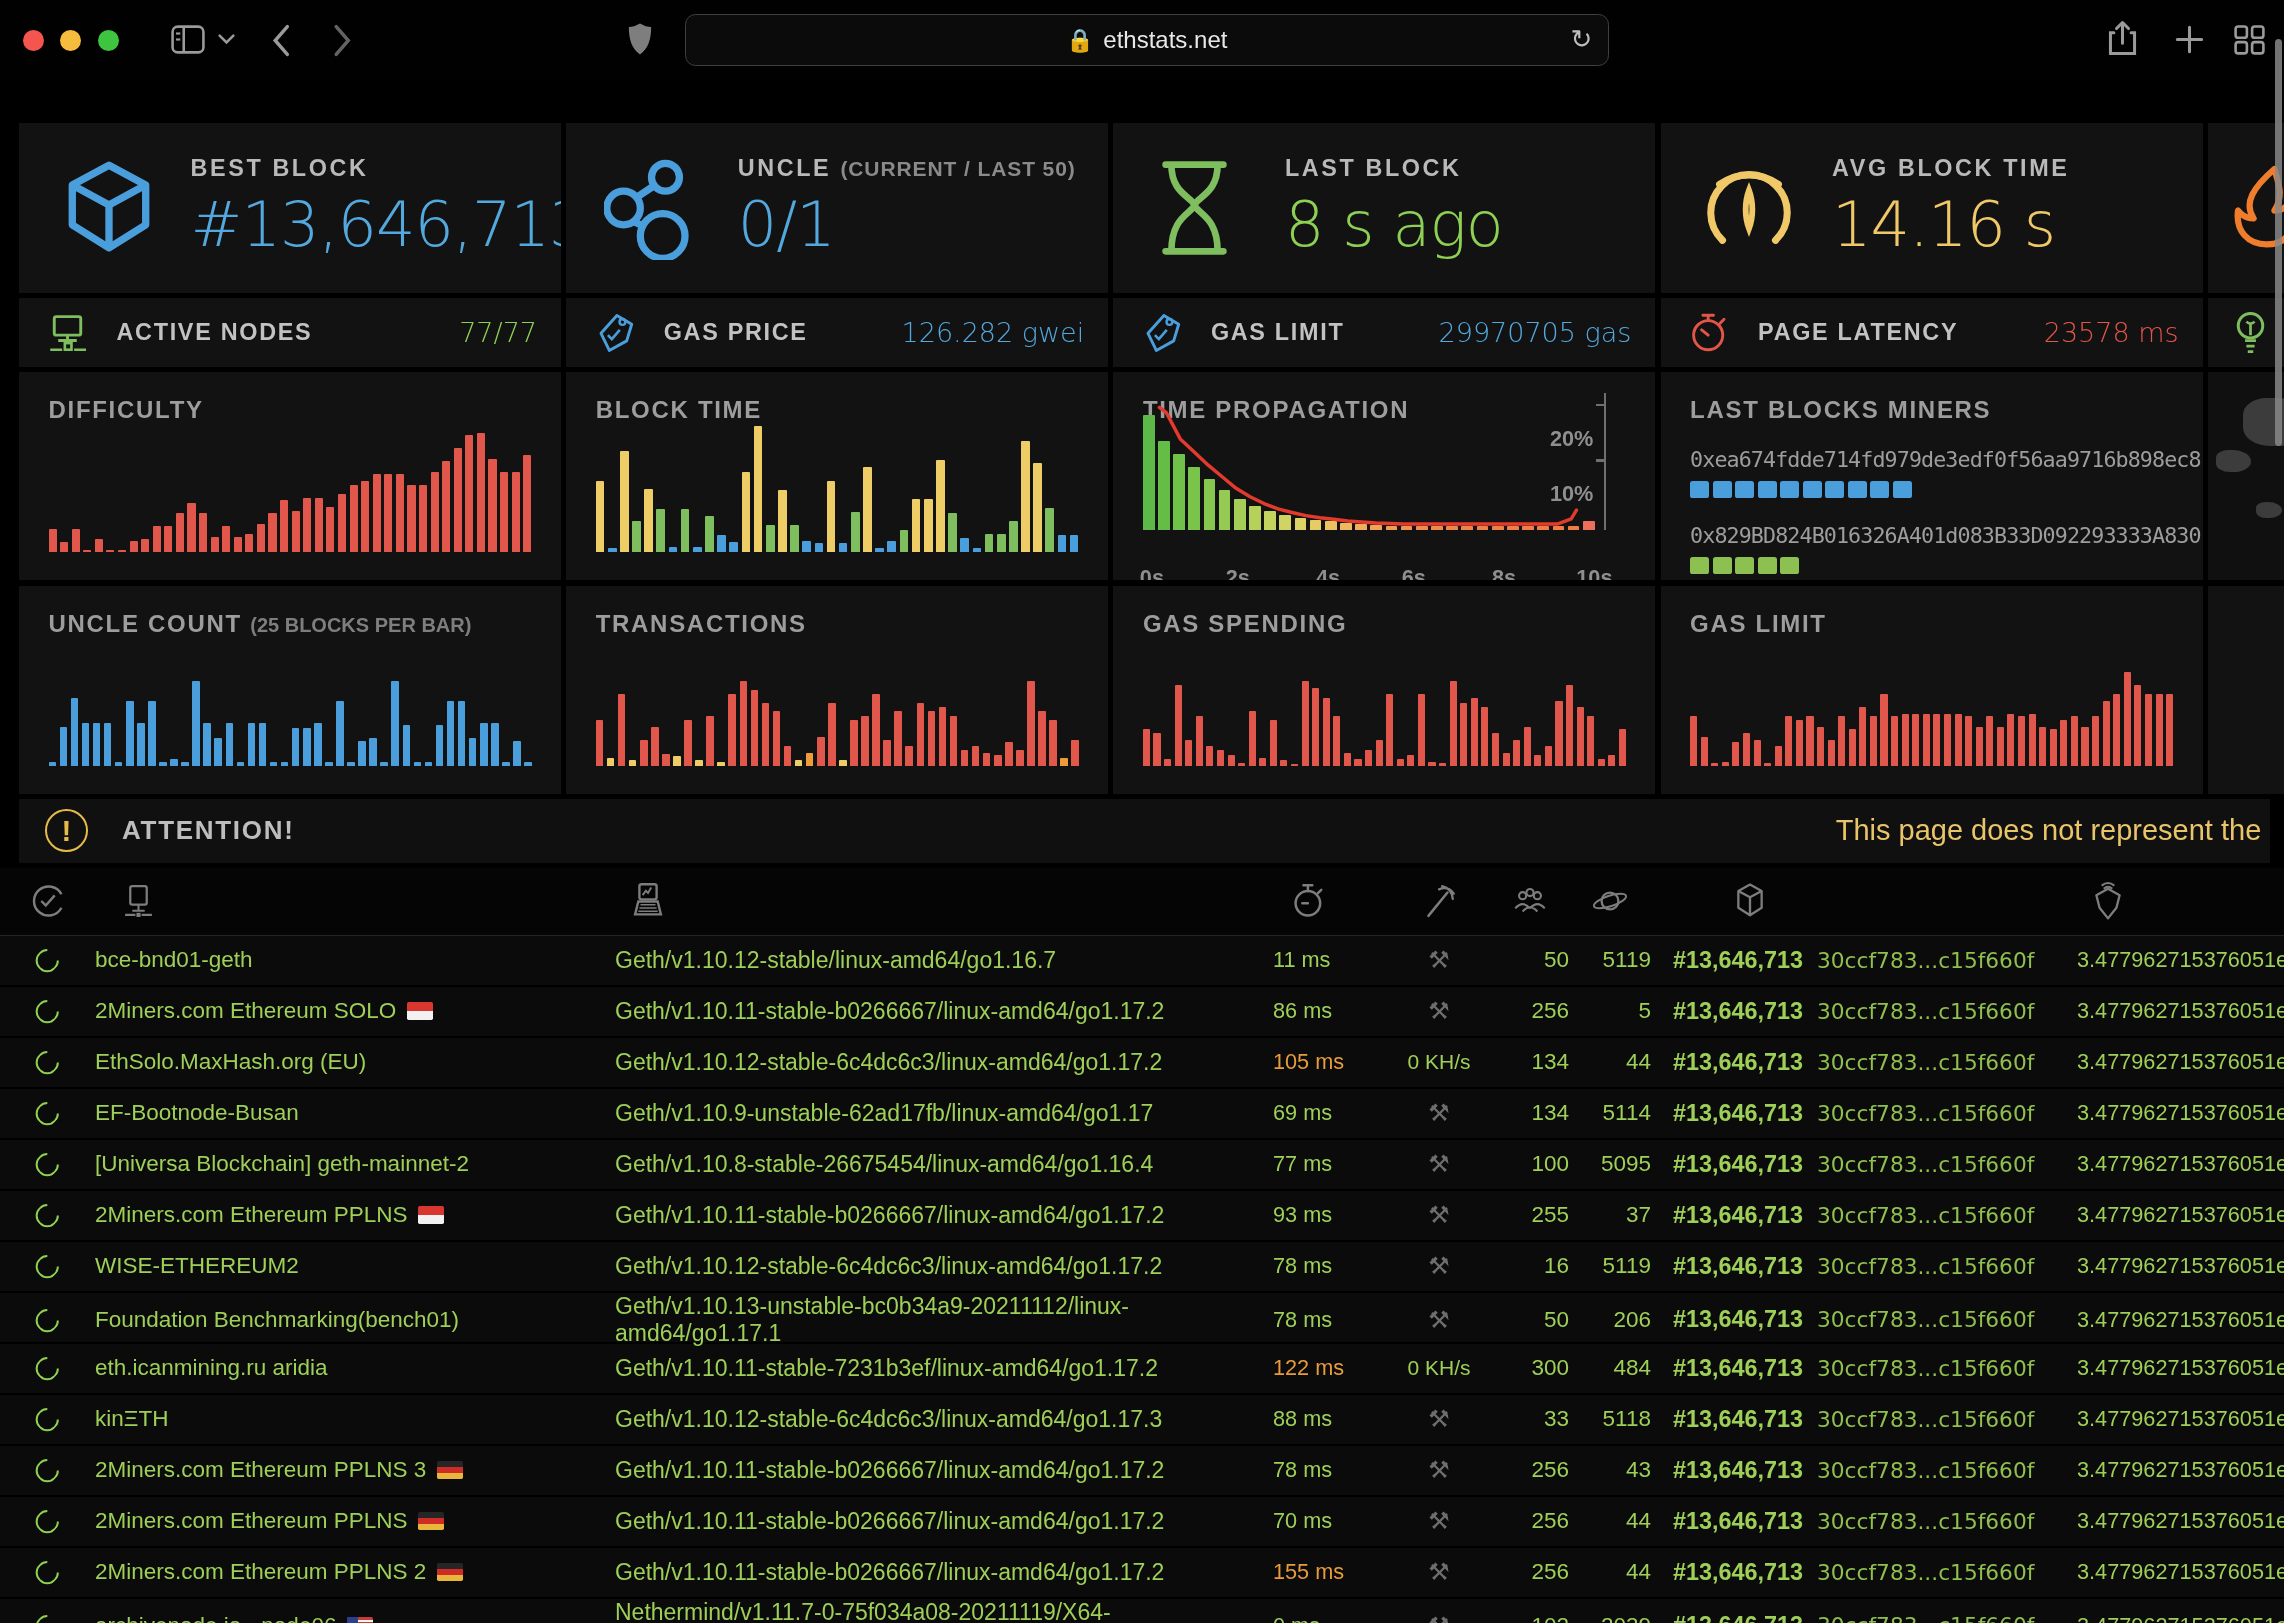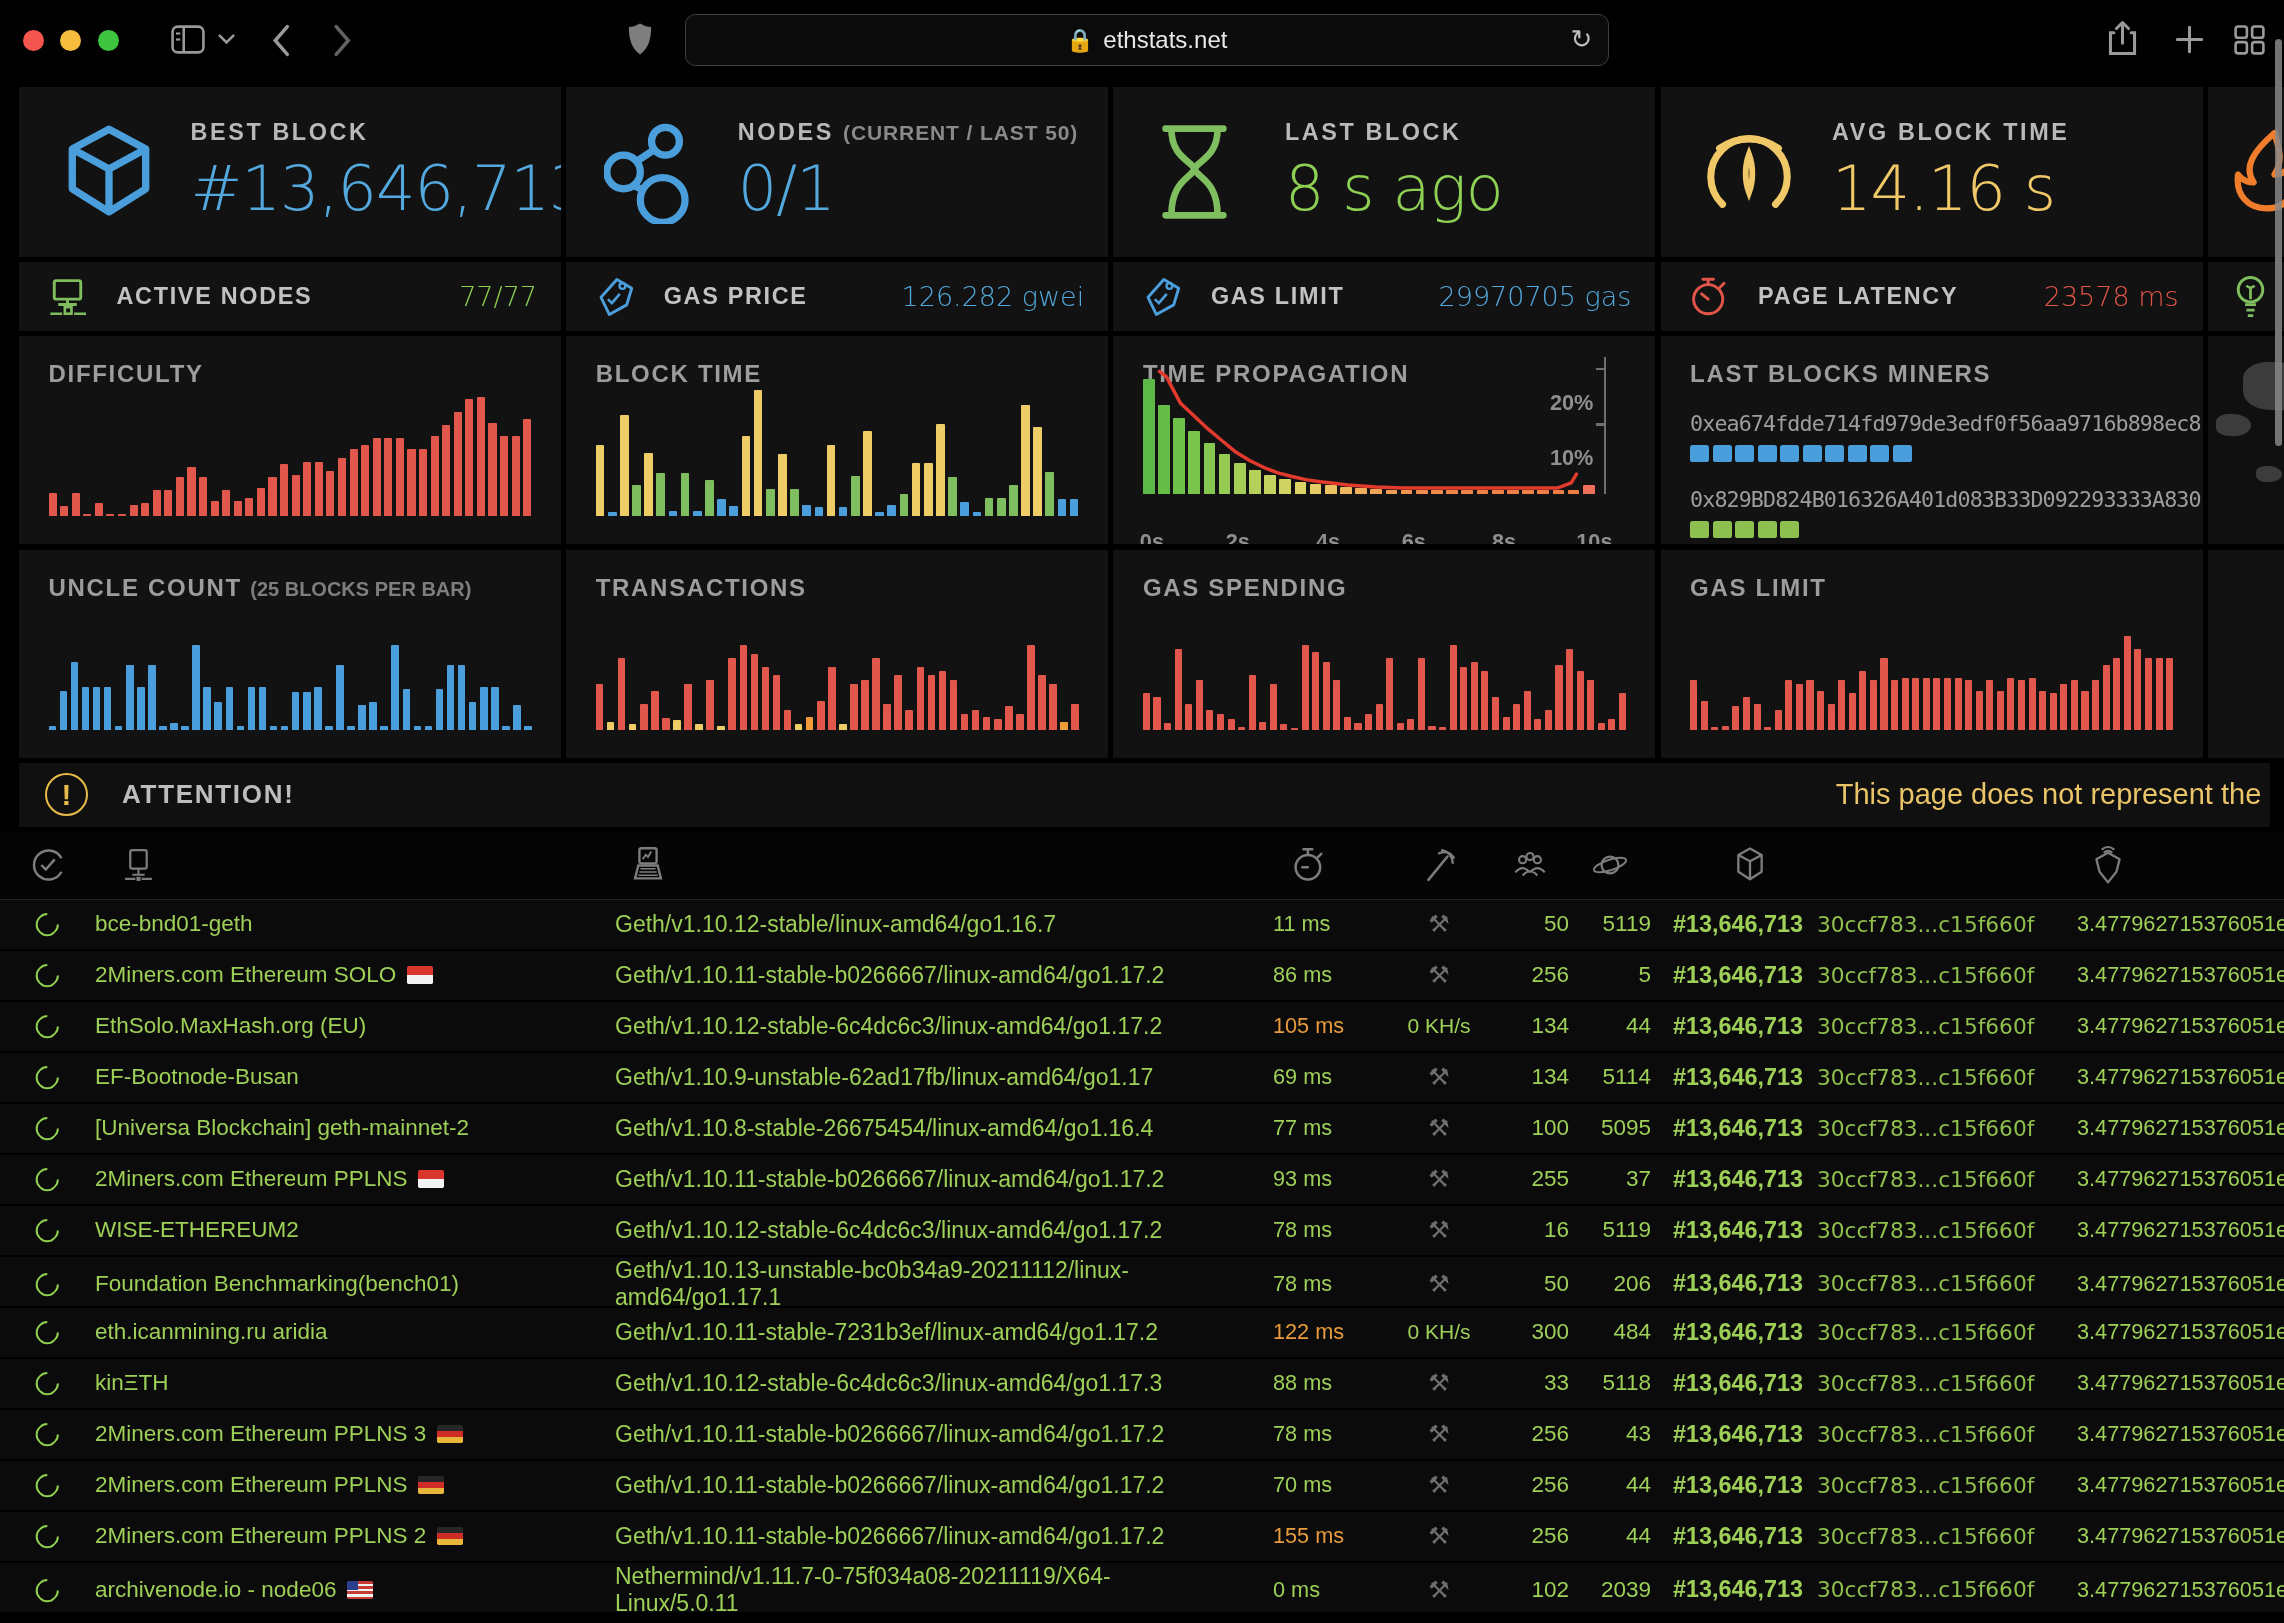--- a/index.html
+++ b/index.html
@@ -17,21 +17,21 @@
     background:#0b0b0b; border:1.7px solid #3f3f3f; border-radius:10.4px;
     display:flex; align-items:center; justify-content:center; color:#e8e8e8; font-size:24px; }
   .urlbar .lock { margin-right:8.7px; color:#cfcfcf; font-size:22.5px; }
   .urlbar .reload { position:absolute; right:15.6px; top:8.7px; color:#bdbdbd; font-size:26px; background:none; border:none; cursor:pointer;}
 
   
   .dash { position:absolute; top:87px; left:0; width:2284px; }
   .grid { display:grid; grid-template-columns:repeat(4,542px) 78px; gap:5.2px; padding-left:19px; margin-bottom:5.2px; }
   .panel { background:#121212; position:relative; overflow:hidden; }
 
-  .bigcard { height:170px; display:flex; align-items:center; padding:0 0 0 38px; }
+  .bigcard { height:170px; display:flex; align-items:center; padding:0 0 0 38px;margin-top:36px; }
   .bigcard .bicon { width:104px; flex:none; }
   .bigcard .btxt { margin-left:29.5px; }
   .blabel { color:#b9b9b9; font-size:23.4px; font-weight:bold; letter-spacing:2.6px; }
   .blabel .sub { color:#8a8a8a; font-weight:bold; font-size:21px; letter-spacing:0.9px; }
   .bvalue { font-size:62px; font-weight:200; font-family:"DejaVu Sans", sans-serif; letter-spacing:-0.9px; margin-top:5.2px; }
 
   .minicard { height:69px; display:flex; align-items:center; padding:0 24px 0 26px; }
   .minicard .micon { width:49px; flex:none; }
   .mlabel { color:#c2c2c2; font-size:23.4px; font-weight:bold; letter-spacing:1.7px; margin-left:22.5px; }
   .mvalue { margin-left:auto; font-size:27px; font-weight:200; font-family:"DejaVu Sans", sans-serif; }
@@ -179,21 +179,21 @@
     <div class="panel bigcard">
       <span class="bicon">
         <svg width="95" height="104" viewBox="0 0 34 36">
             <circle cx="22" cy="7" r="5" fill="none" stroke="#4a9edb" stroke-width="2.6"></circle>
             <circle cx="7" cy="18" r="6" fill="none" stroke="#4a9edb" stroke-width="2.6"></circle>
             <circle cx="21" cy="28" r="8" fill="none" stroke="#4a9edb" stroke-width="2.6"></circle>
             <path d="M18 10l-6 4M11 23l4 2" stroke="#4a9edb" stroke-width="2.6"></path>
           </svg>
         </span>
       <div class="btxt">
-        <div class="blabel"><span>NODES</span> <span class="sub">(CURRENT / LAST 50)</span></div>
+        <div class="blabel"><span>UNCLE</span> <span class="sub">(CURRENT / LAST 50)</span></div>
         <div class="bvalue col-blue">0/1</div>
       </div>
     </div>
     <div class="panel bigcard">
       <span class="bicon">
         <svg width="87" height="104" viewBox="0 0 30 36">
             <path d="M5 3h20M5 33h20M7 3c0 10 7 11 8 14 1 3 8 4 8 16M23 3c0 10-7 11-8 14-1 3-8 4-8 16" fill="none" stroke="#7fbe5e" stroke-width="2.3" stroke-linecap="round"></path>
           </svg>
         </span>
       <div class="btxt">

